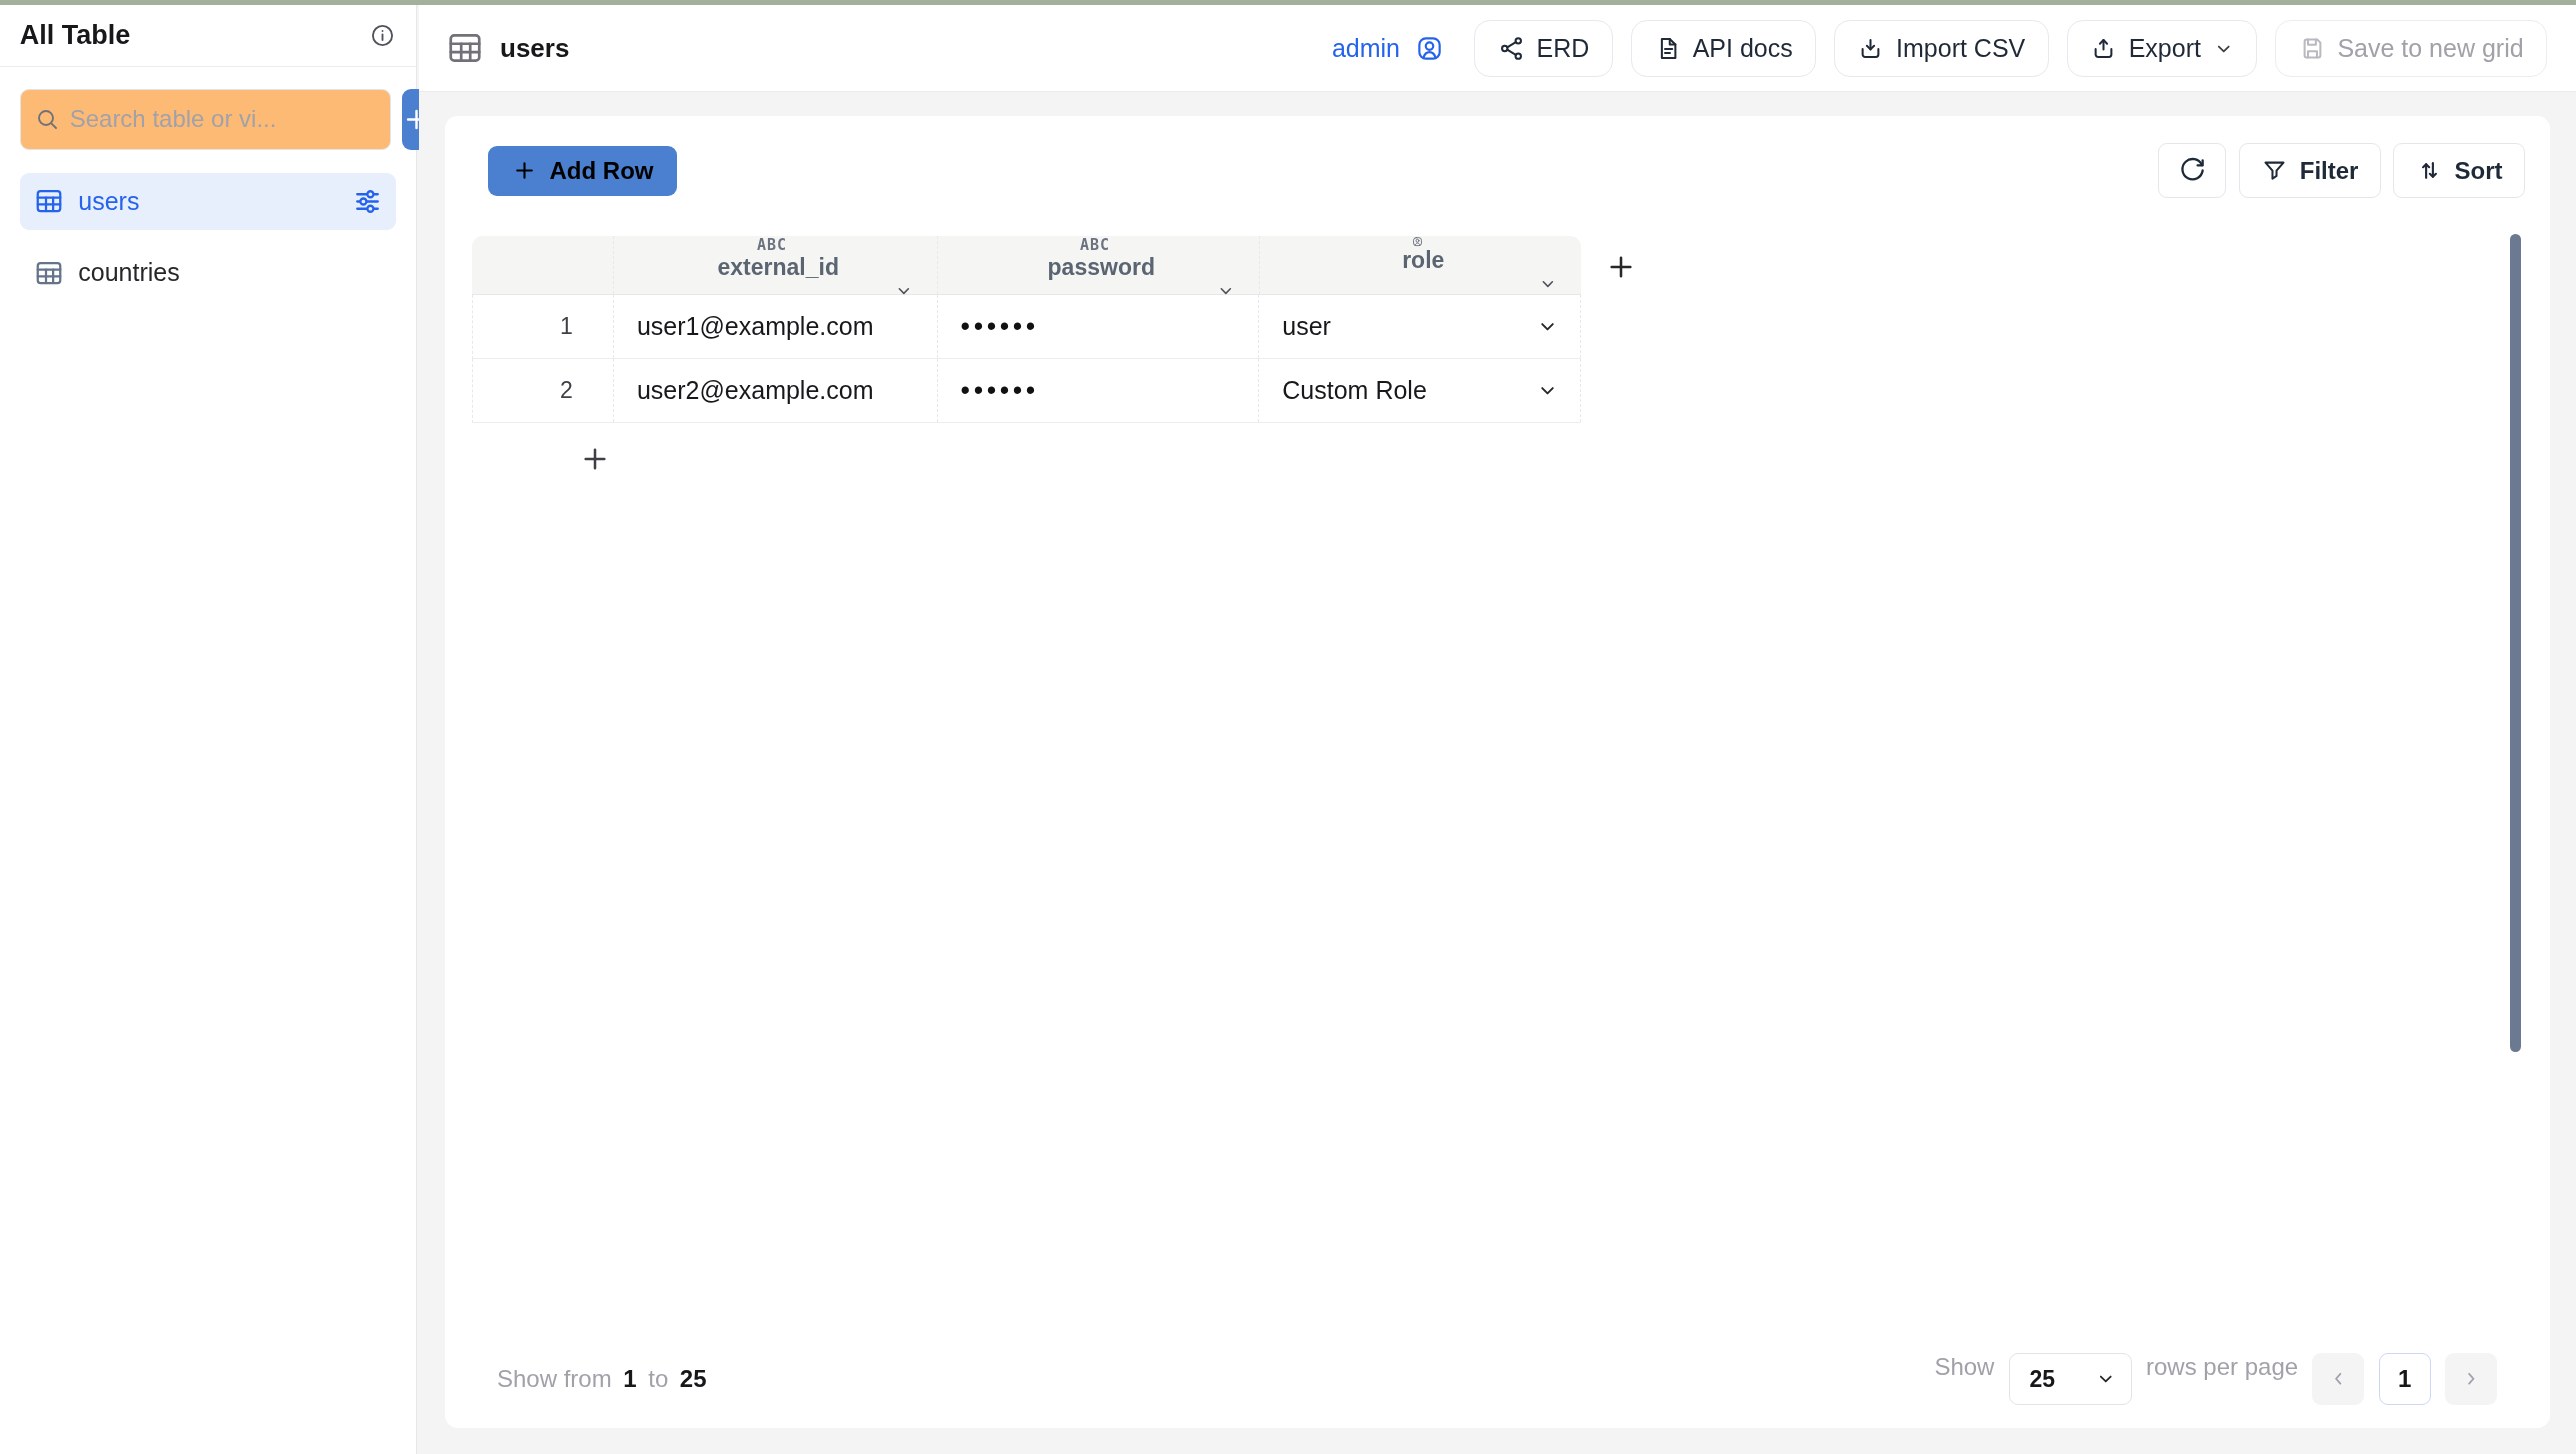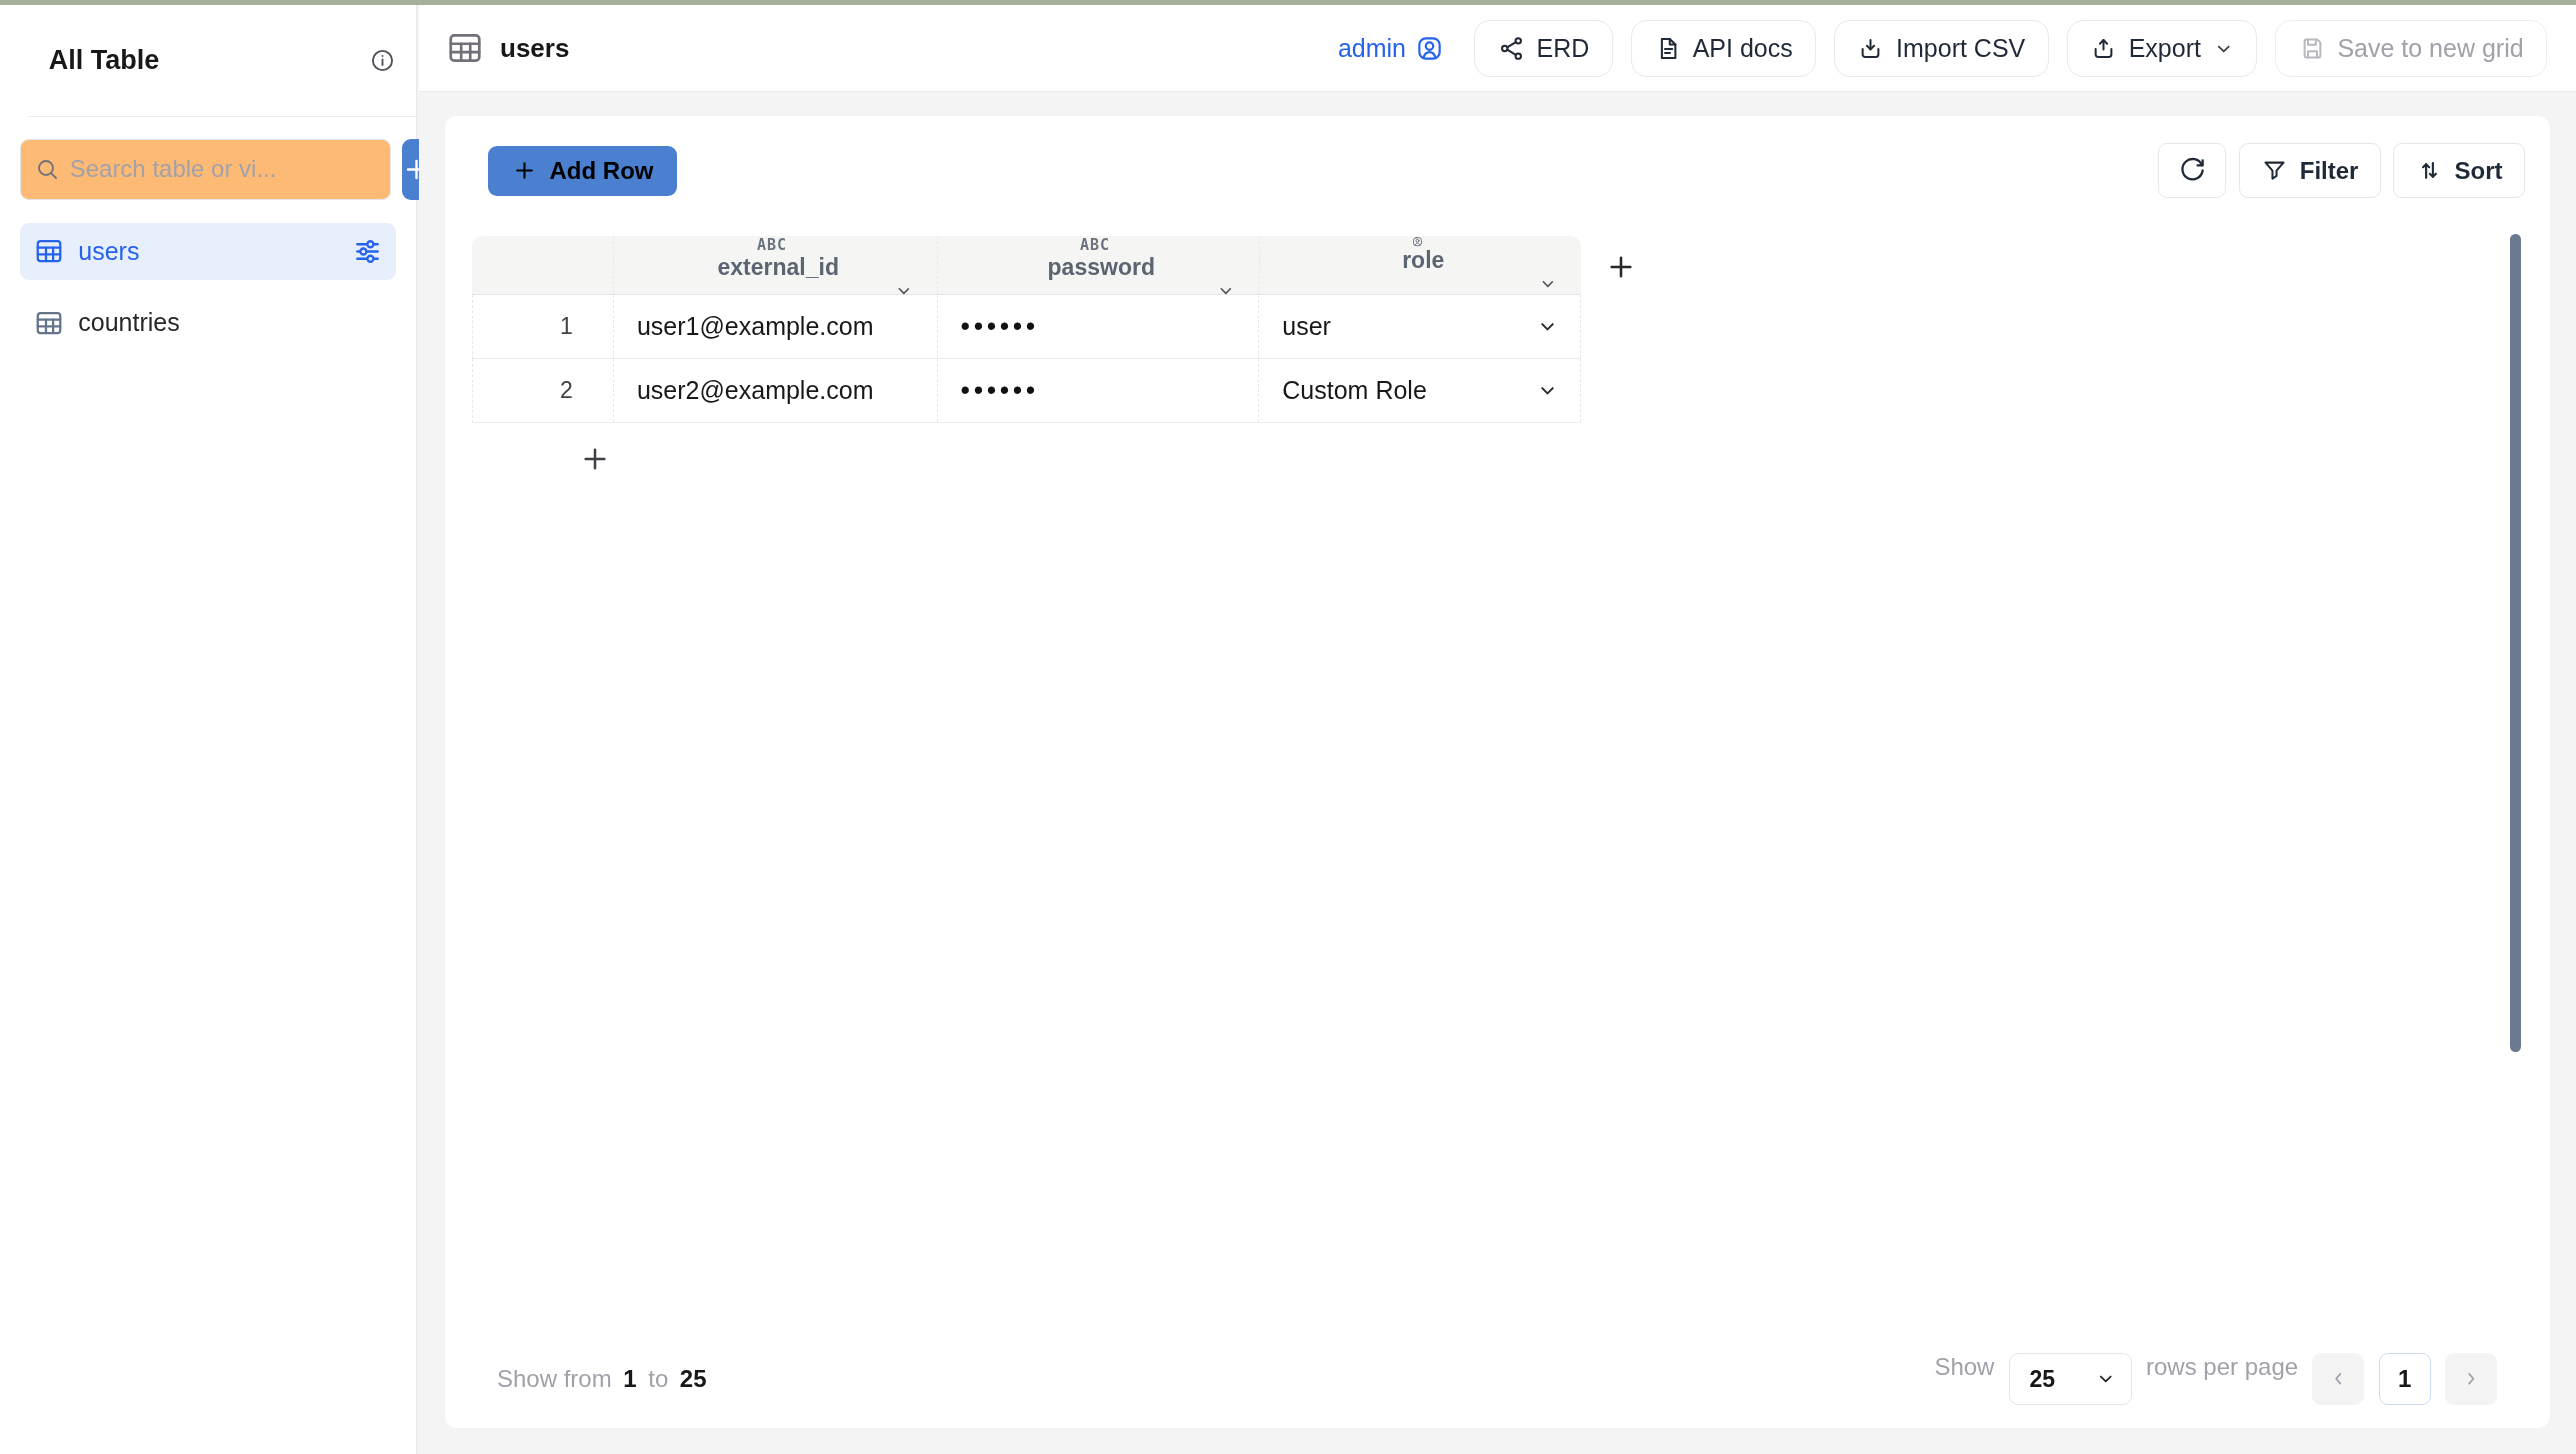--- a/index.html
+++ b/index.html
@@ -14,23 +14,22 @@
 
   
   .top-strip { position:absolute; top:0; left:0; width:2576px; height:5.4px; background:var(--top_strip_green,#a3b09c); }
 
   
   .sidebar {
     position:absolute; top:5.4px; left:0; bottom:0; width:417px;
     background:#fff; border-right:1.8px solid #e7e7ea;
   }
   .sidebar-header {
-    height:112px; display:flex; align-items:center; padding:0 21.5px 0 19.7px;
+    height:62px; display:flex; align-items:center; padding:0 21.5px 0 19.7px;
     border-bottom:1.8px solid #ececee;
-    margin-left:29px;
   }
   .sidebar-title { font-size:27px; font-weight:700; color:#18181b; }
   .info-btn { margin-left:auto; color:#52525b; display:flex; align-items:center; cursor:pointer; }
   .sidebar-search { display:flex; gap:10.7px; margin:21.5px 19.7px 0 19.7px; }
   .search-box {
     flex:1; height:61px; border:1.8px solid #e4e4e7; border-radius:9px;
     display:flex; align-items:center; background:#fdba74; padding:0 10.7px 0 14.3px;
   }
   .search-box input {
     border:none; outline:none; flex:1; min-width:0; font-size:24px;
@@ -56,21 +55,21 @@
   
   .topbar {
     position:absolute; top:5.4px; left:419px; right:0; height:87px;
     background:#fff; border-bottom:1.8px solid #ececee;
     display:flex; align-items:center; padding:0 29px 0 27px;
   }
   .topbar-left { display:flex; align-items:center; gap:16px; }
   .topbar-left .tbl-ic { color:#71717a; }
   .topbar-title { font-size:26px; font-weight:600; color:#18181b; }
   .topbar-right { margin-left:auto; display:flex; align-items:center; gap:18px; }
-  .admin-link { display:flex; align-items:center; gap:9px; color:var(--accent_blue,#2563eb); font-size:25px; cursor:pointer; margin-right:12.5px; }
+  .admin-link { display:flex; align-items:center; gap:15px; color:var(--accent_blue,#2563eb); font-size:25px; cursor:pointer; margin-right:12.5px; }
   .hbtn {
     height:57px; display:flex; align-items:center; gap:11.6px; padding:0 22.4px;
     background:#fff; border:1.8px solid #e8e8ee; border-radius:16px;
     font-size:25px; font-family:"Liberation Sans", sans-serif; color:#1f2937; cursor:pointer;
   }
   .hbtn .chev { color:#3f3f46; }
   .hbtn.disabled { color:#a1a1aa; border-color:#ededf0; cursor:default; }
   .hbtn.disabled svg { color:#b9b9c0; }
 
   

